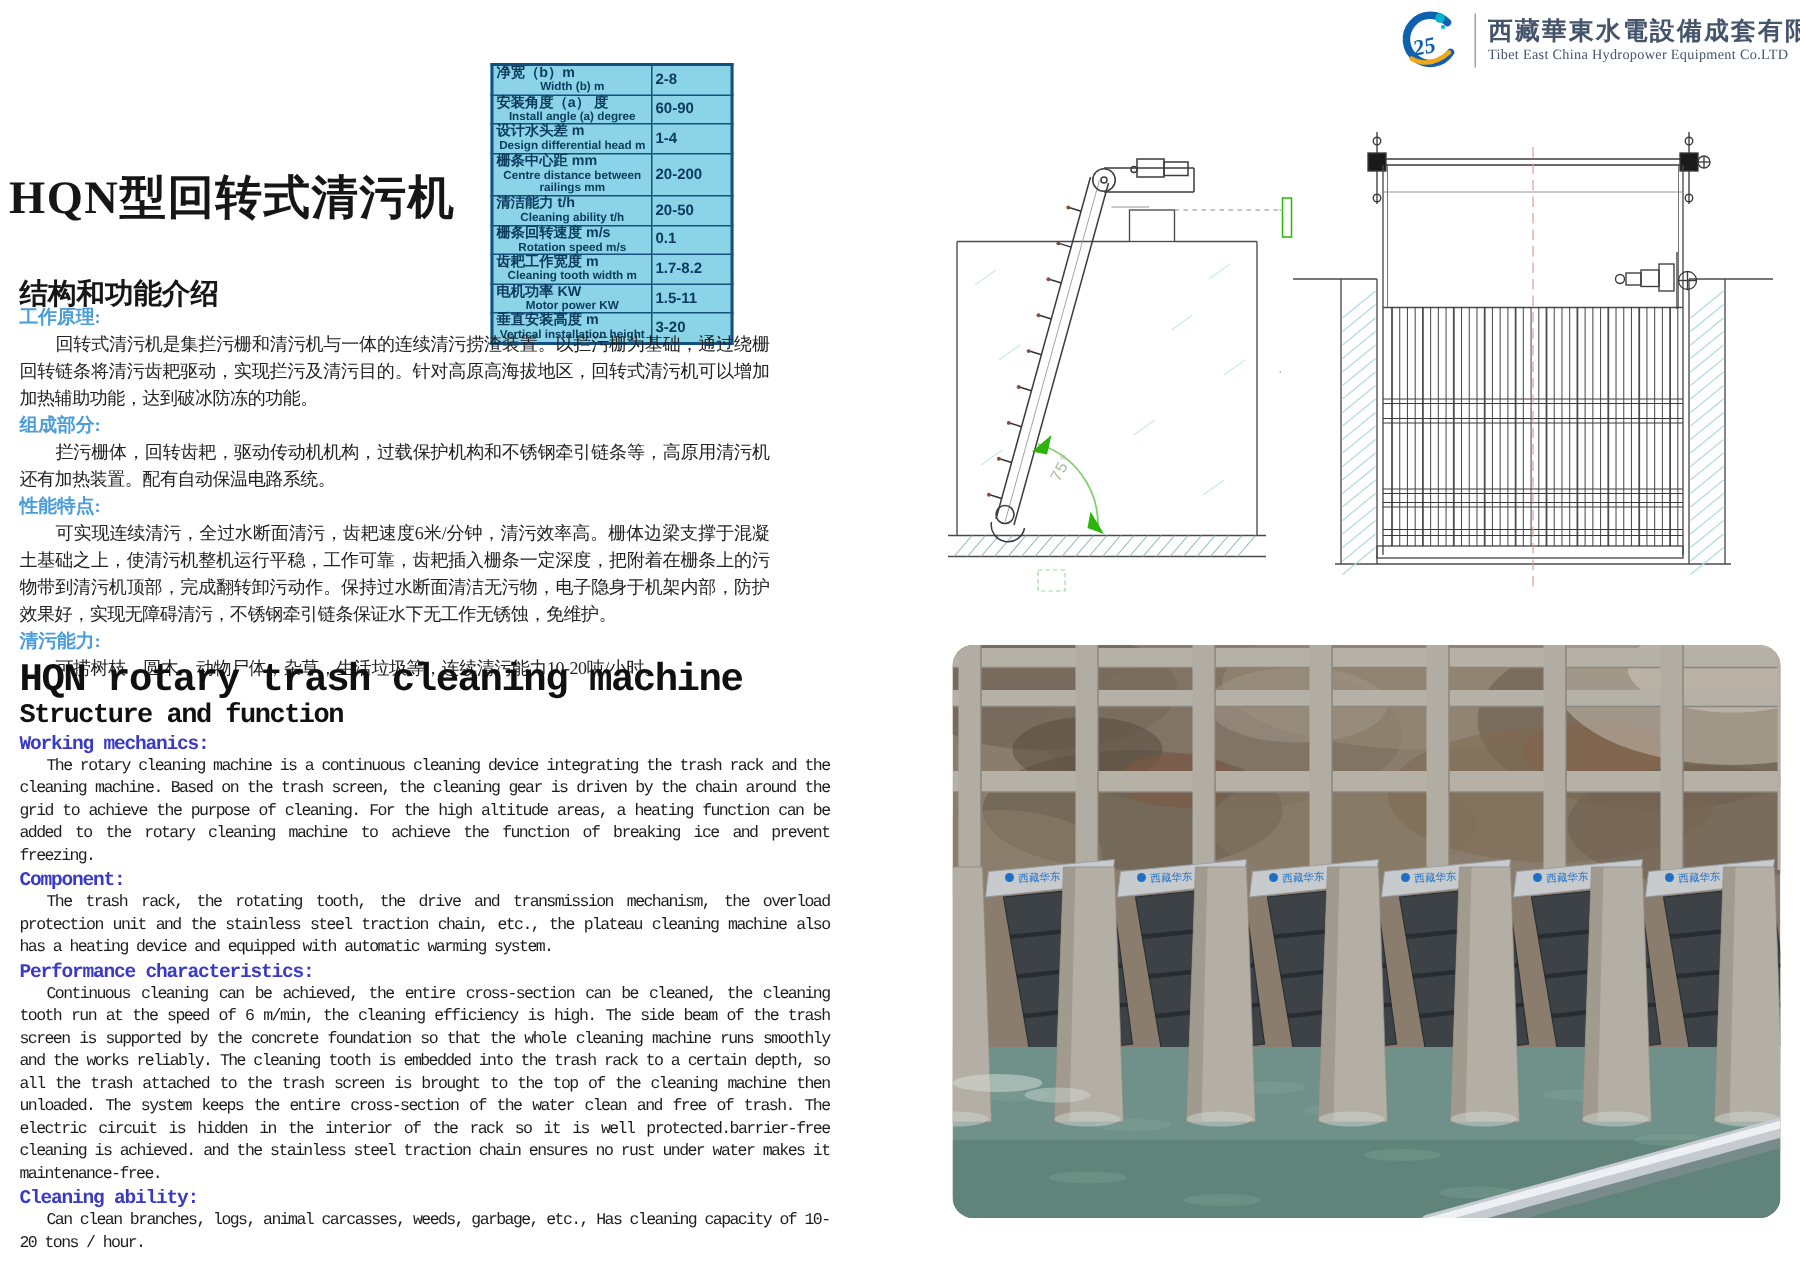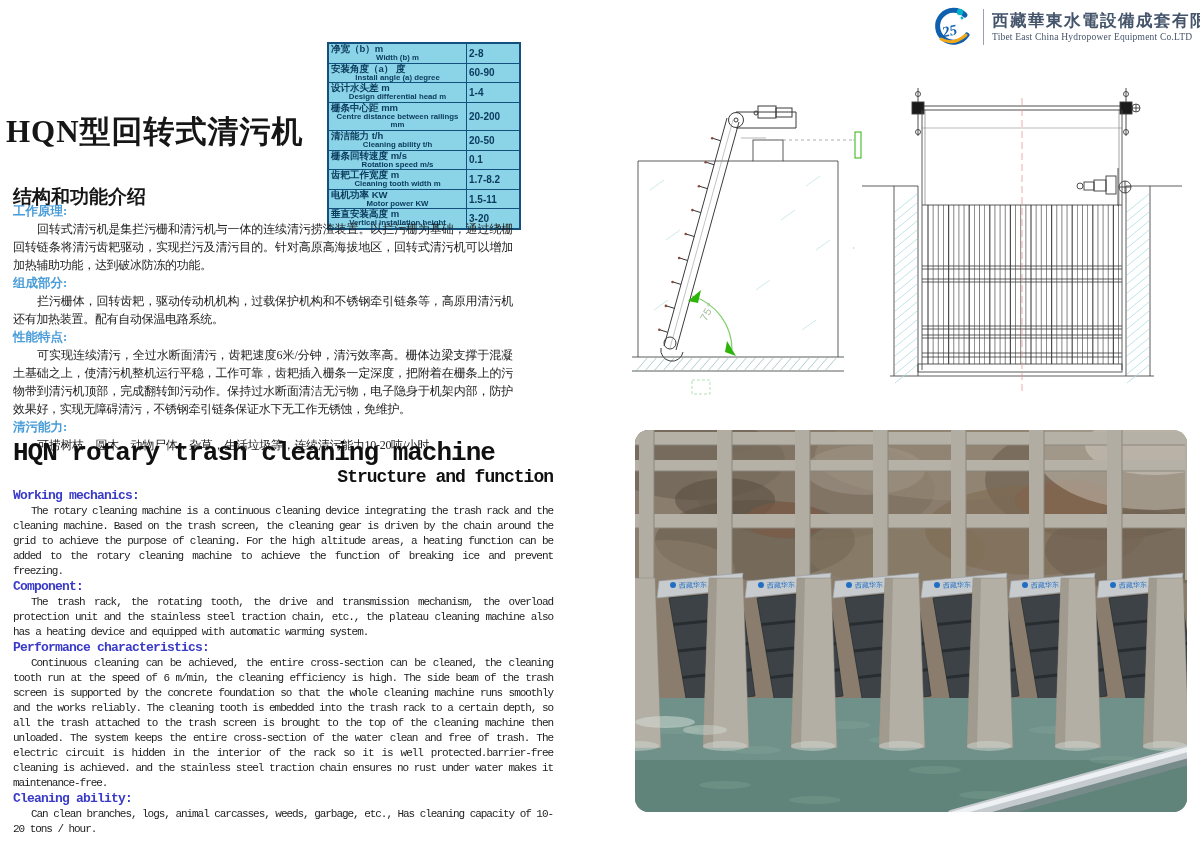--- a/index.html
+++ b/index.html
@@ -8,39 +8,39 @@
   .abs{position:absolute;}
 
   
   .logo{left:931px;top:5px;display:flex;align-items:center;gap:8px;}
   .logo-divider{width:1px;height:36px;background:#9aa2ad;}
   .company-zh{font-weight:bold;font-size:16.5px;line-height:20px;color:#44546a;letter-spacing:1.5px;
               font-family:"Liberation Serif","DejaVu Serif",serif;white-space:nowrap;}
   .company-en{font-size:9.5px;line-height:12px;color:#44546a;letter-spacing:.2px;white-space:nowrap;}
 
   
-  .spec-table{left:327px;top:42px;width:194px;border-collapse:collapse;background:#8bd3e6;
+  .spec-table{left:327px;top:42px;width:162px;border-collapse:collapse;background:#8bd3e6;
               border:2px solid #14507d;table-layout:fixed;}
   .spec-table td{border:1.5px solid #14507d;padding:0 2px;vertical-align:middle;}
   .spec-name .zh{font:bold 9.5px/10px "Liberation Sans","DejaVu Sans",sans-serif;color:#0a3a5c;}
   .spec-name .en{font:bold 7.8px/8.6px "Liberation Sans","DejaVu Sans",sans-serif;color:#0a3a5c;text-align:center;}
   .spec-val{width:48px;text-align:left;font:bold 10px/11px "Liberation Sans","DejaVu Sans",sans-serif;color:#0a3a5c;}
 
   
   .title-zh{left:6px;top:92px;font-size:31px;line-height:38px;color:#161616;letter-spacing:1px;white-space:nowrap;}
   .subtitle-zh{left:13px;top:169px;font-size:19px;line-height:24px;color:#161616;}
   .zh-flow{left:13px;top:202px;width:500px;}
   .zh-head{font-weight:bold;font-size:12.5px;line-height:18px;color:#4a9dd8;margin:0;}
   .zh-body{font-size:12px;line-height:18px;color:#222;margin:0;text-align:justify;
            text-indent:2em;letter-spacing:-.3px;}
 
   
   .en-flow{left:13px;top:440px;width:540px;font-family:"Liberation Mono","DejaVu Sans Mono",monospace;}
   .en-title{font-weight:bold;font-size:26px;line-height:26px;color:#101010;margin:0;letter-spacing:-1px;white-space:nowrap;}
-  .en-sub{font-size:18px;line-height:22px;color:#101010;margin:0;letter-spacing:-1px;text-align:right;}
+  .en-sub{font-size:18px;line-height:22px;color:#101010;margin:0;letter-spacing:-1px;}
   .en-head{font-weight:bold;font-size:13px;line-height:16px;color:#3a3ac8;margin:0;letter-spacing:-.8px;}
   .en-body{font-size:11px;line-height:15px;color:#1d1d1d;margin:0;text-align:justify;
            letter-spacing:-1.05px;text-indent:18px;}
 
   
   .drawing{background:#fff;}
   #photo-box{left:635px;top:430px;width:552px;height:382px;border-radius:14px;overflow:hidden;}
 </style>
 </head>
 <body>

